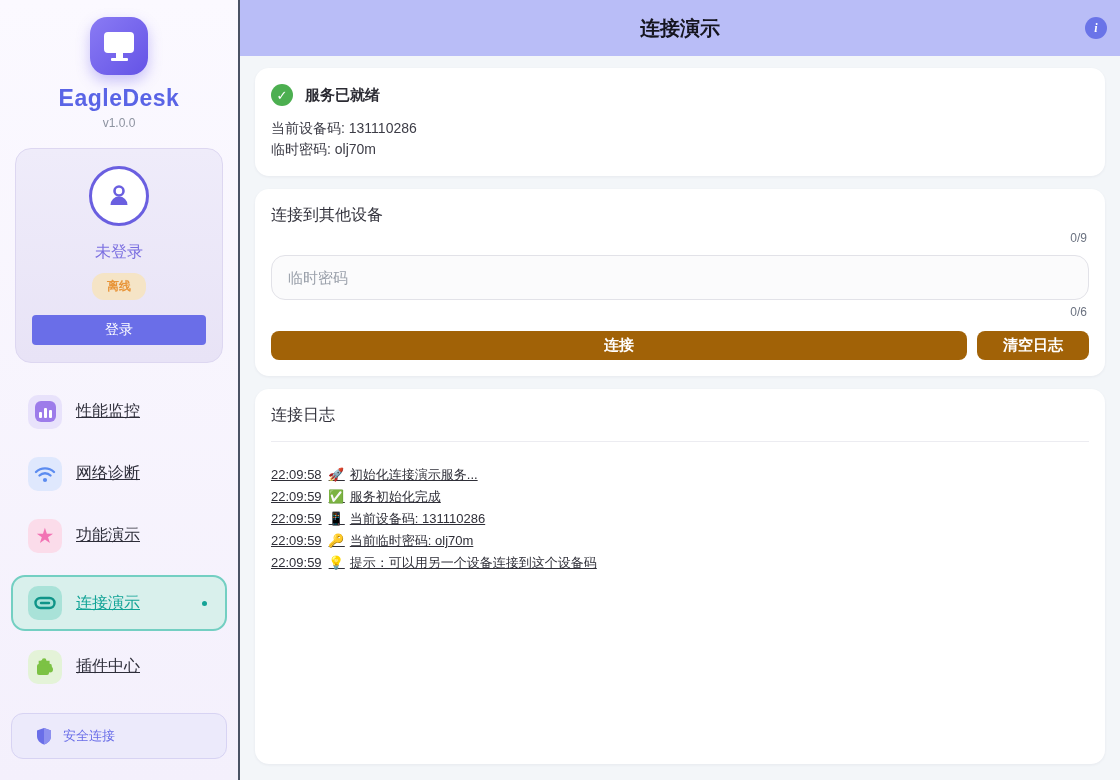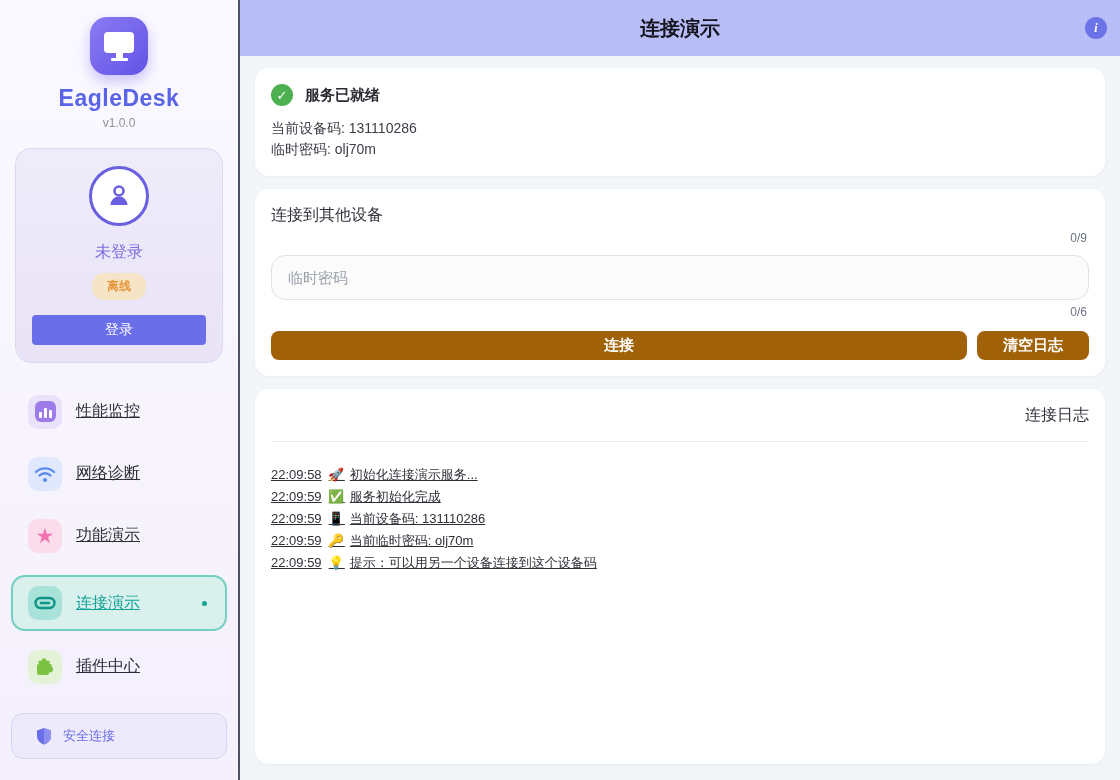--- a/index.html
+++ b/index.html
@@ -228,21 +228,21 @@
     color: #fff;
     font-size: 15px;
     font-weight: bold;
     font-family: inherit;
     cursor: pointer;
   }
   .connect-btn { flex: 1; }
   .clear-btn { width: 112px; }
 
   .log-card { flex: 1; display: flex; flex-direction: column; }
-  .log-header { padding-bottom: 15px; border-bottom: 1px solid #ececf1; text-align: right; }
+  .log-header { padding-bottom: 15px; border-bottom: 1px solid #ececf1; }
   .log-body { padding-top: 22px; font-size: 13px; color: #2f2f38; }
   .log-row { display: flex; align-items: center; line-height: 22px; white-space: pre; text-decoration: underline; }
   .log-time { color: #2f2f38; }
   .log-emoji { margin: 0 5px 0 7px; font-size: 13px; }
 </style>
 </head>
 <body>
 
 <div class="sidebar">
   <div class="logo">

